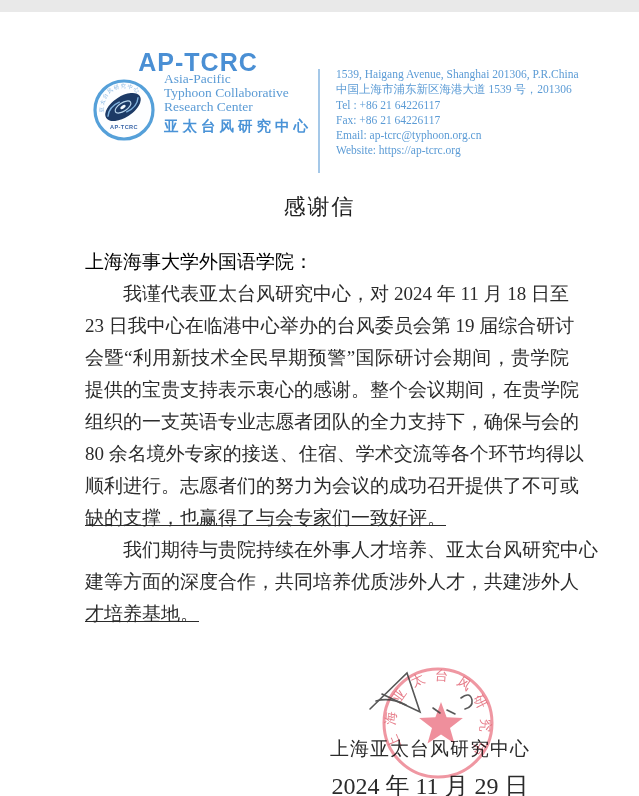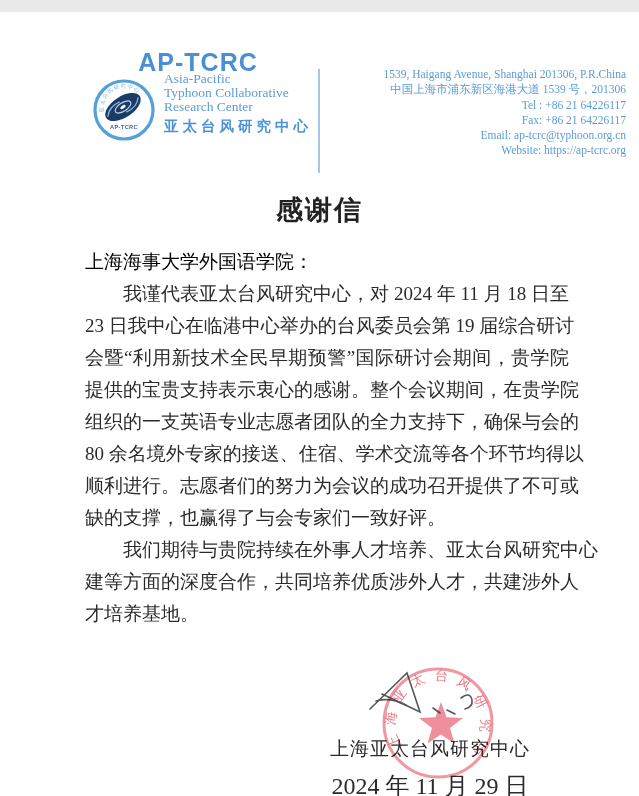--- a/index.html
+++ b/index.html
@@ -26,39 +26,39 @@
   .org-cn{
     margin-top:4px;font-size:14.5px;font-weight:bold;
     letter-spacing:4px;color:#4a93d7;
   }
   .divider{
     position:absolute;left:318px;top:57px;width:2px;height:104px;
     background:#a5c8e8;
   }
   .contact{
     position:absolute;left:336px;top:55px;width:290px;
-    font-size:11.5px;line-height:15.3px;color:#5b9bd5;text-align:right;
+    font-size:11.5px;line-height:15.3px;color:#5b9bd5;
   }
   .contact-line{white-space:nowrap;}
   
   .title{
     position:absolute;left:0;top:180px;width:639px;
-    text-align:center;font-size:27px;font-weight:bold;color:#222;
+    text-align:center;font-size:22px;font-weight:normal;color:#222;
     letter-spacing:2px;
   }
   .body-text{
     position:absolute;left:85px;top:234px;width:484px;
     font-size:19px;line-height:32px;color:#2b2b2b;
   }
   .pline{
     text-align:justify;
     text-align-last:justify;
     height:32px;overflow:visible;white-space:nowrap;
   }
-  .pline.lastline{text-align-last:left;}
+  .pline.lastline{text-align-last:left;text-decoration:underline;}
   .recipient{height:32px;color:#000000;}
   .signature{
     position:absolute;left:330px;top:724px;width:200px;
     text-align:center;font-size:19px;color:#2b2b2b;letter-spacing:1px;
   }
   .date{
     position:absolute;left:330px;top:758px;width:200px;
     text-align:center;font-size:24px;color:#2b2b2b;
   }
   

